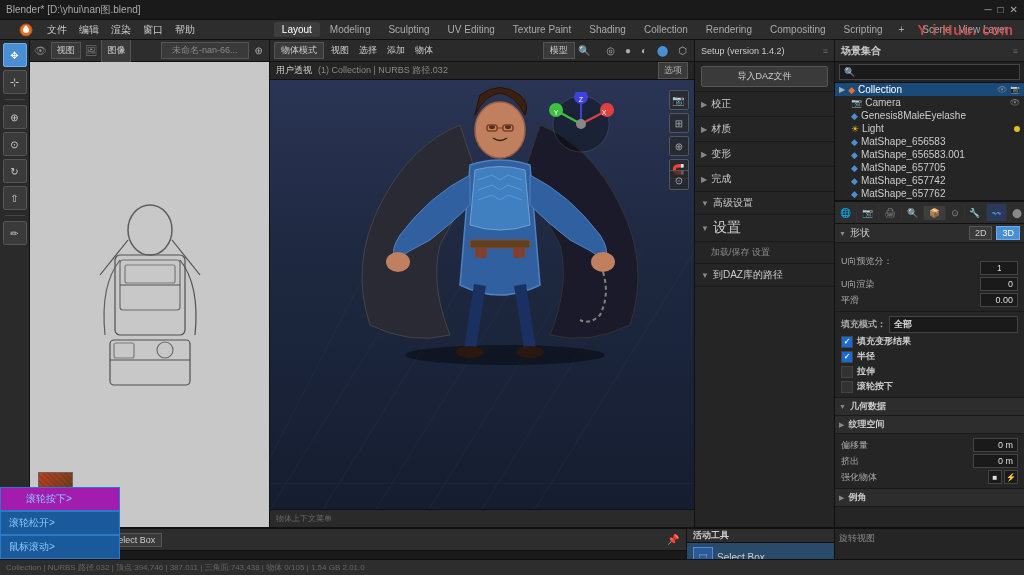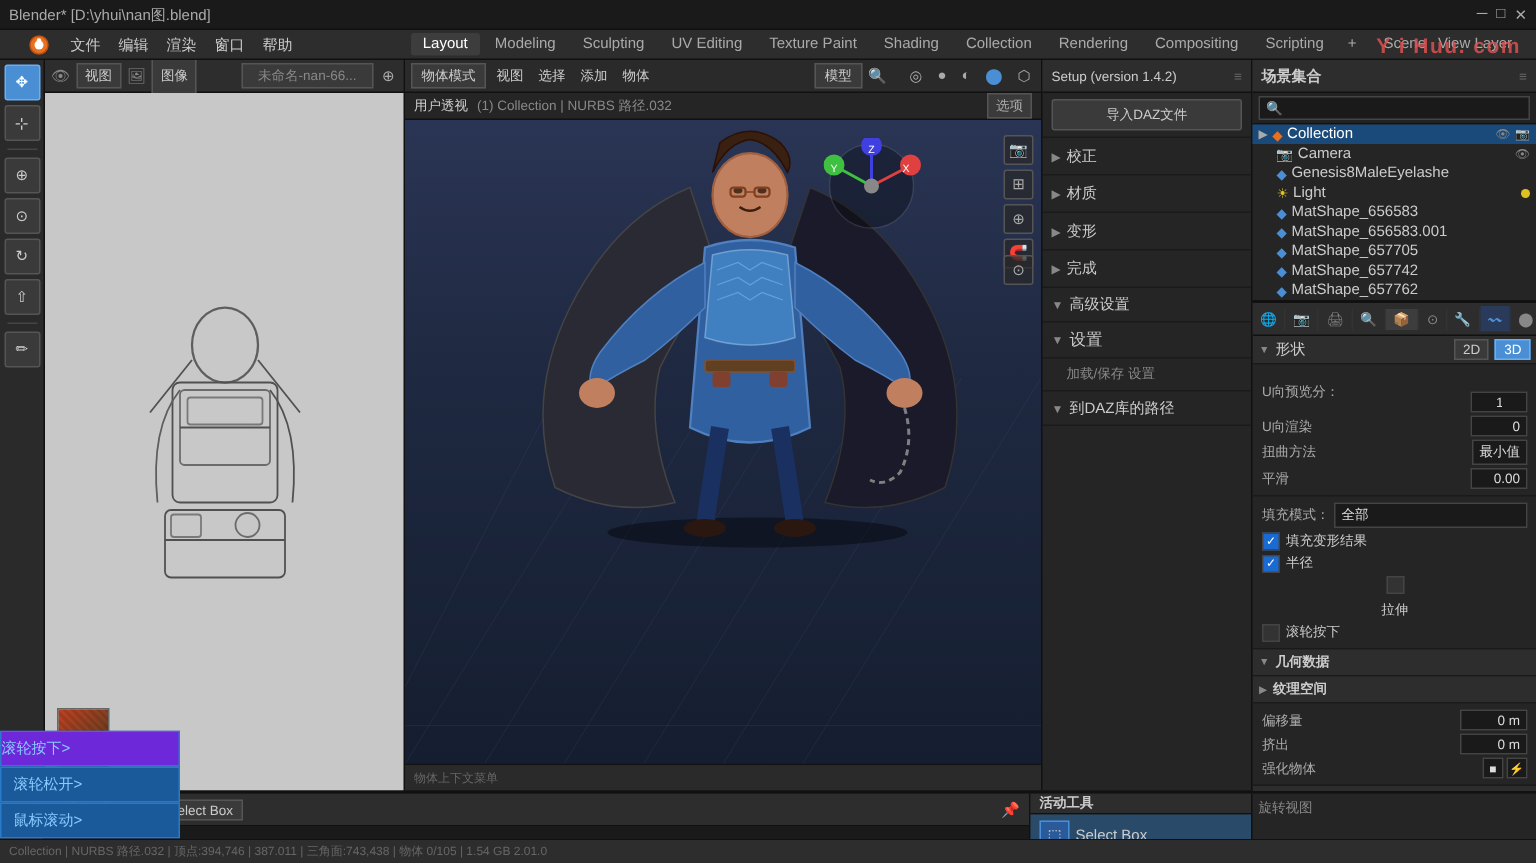--- a/index.html
+++ b/index.html
@@ -271,21 +271,21 @@
       <span style="font-size:8px;color:#888;">▶</span>
       <span style="color:#ccc;font-size:10px;">完成</span>
     </div>
 
     <div style="display:flex;align-items:center;padding:4px 6px;cursor:pointer;border-bottom:1px solid #1a1a1a;gap:4px;">
       <span style="font-size:8px;color:#888;">▼</span>
       <span style="color:#ccc;font-size:10px;">高级设置</span>
     </div>
     <div style="display:flex;align-items:center;padding:4px 6px;cursor:pointer;border-bottom:1px solid #1a1a1a;gap:4px;">
       <span style="font-size:8px;color:#888;">▼</span>
-      <span style="color:#ccc;font-size:11px;">设置</span>
+      <span style="color:#ccc;font-size:14px;">设置</span>
     </div>
     <div style="display:flex;align-items:center;padding:4px 6px;cursor:pointer;border-bottom:1px solid #1a1a1a;gap:4px; padding-left:16px;">
       <span style="color:#888;font-size:9px;">加载/保存 设置</span>
     </div>
     <div style="display:flex;align-items:center;padding:4px 6px;cursor:pointer;border-bottom:1px solid #1a1a1a;gap:4px;">
       <span style="font-size:8px;color:#888;">▼</span>
       <span style="color:#ccc;font-size:10px;">到DAZ库的路径</span>
     </div>
   </div>
 
@@ -369,42 +369,38 @@
         <div style="padding:3px 6px;border-bottom:1px solid #1a1a1a;">
           <div style="display:flex;align-items:center;justify-content:space-between;padding:1px 0;">
             <span style="color:#aaa;font-size:9px;">U向预览分：</span>
             <input type="text" value="12" style="width: 38px; background: rgb(26, 26, 26); border: 1px solid rgb(68, 68, 68); color: rgb(221, 221, 221); font-size: 9px; padding: 1px 16px; text-align: right; margin-top: 14px;">
           </div>
           <div style="display:flex;align-items:center;justify-content:space-between;padding:1px 0;">
             <span style="color:#aaa;font-size:9px;">U向渲染</span>
             <input type="text" value="0" style="width: 38px; background: rgb(26, 26, 26); border: 1px solid rgb(68, 68, 68); color: rgb(221, 221, 221); font-size: 9px; padding: 1px 4px; text-align: right;">
           </div>
           <div style="display:flex;align-items:center;justify-content:space-between;padding:1px 0;">
-            <span style="color:#aaa;font-size:9px;">扭曲方法</span>
-            <span style="background:#1a1a1a;border:1px solid #444;color:#ddd;font-size:9px;padding:1px 4px;cursor:pointer;">最小值</span>
-          </div>
-          <div style="display:flex;align-items:center;justify-content:space-between;padding:1px 0;">
             <span style="color:#aaa;font-size:9px;">平滑</span>
             <input type="text" value="0.00" style="width: 38px; background: rgb(26, 26, 26); border: 1px solid rgb(68, 68, 68); color: rgb(221, 221, 221); font-size: 9px; padding: 1px 4px; text-align: right;">
           </div>
         </div>
-        <div style="padding:3px 6px;border-bottom:1px solid #1a1a1a;">
+        <div style="padding:3px 6px;border-bottom:1px solid #1a1a1a;font-weight:bold;">
           <div style="display:flex;align-items:center;gap:3px;padding:1px 0;">
             <span style="color:#aaa;font-size:9px;">填充模式：</span>
             <span style="background:#1a1a1a;border:1px solid #444;color:#ddd;font-size:9px;padding:1px 4px;cursor:pointer;flex:1;">全部</span>
           </div>
           <div style="display:flex;align-items:center;gap:4px;padding:1px 0;cursor:pointer;">
             <div style="width:12px;height:12px;background:#1a6ad4;border:1px solid #444;display:flex;align-items:center;justify-content:center;font-size:8px;color:#fff;cursor:pointer;">✓</div>
             <span style="color:#ccc;font-size:9px;">填充变形结果</span>
           </div>
           <div style="display:flex;align-items:center;gap:4px;padding:1px 0;cursor:pointer;">
             <div style="width:12px;height:12px;background:#1a6ad4;border:1px solid #444;display:flex;align-items:center;justify-content:center;font-size:8px;color:#fff;cursor:pointer;">✓</div>
             <span style="color:#ccc;font-size:9px;">半径</span>
           </div>
-          <div style="display:flex;align-items:center;gap:4px;padding:1px 0;cursor:pointer;flex-direction:column;">
+          <div style="display:flex;align-items:flex-end;gap:4px;padding:1px 0;cursor:pointer;">
             <div style="width:12px;height:12px;background:#333;border:1px solid #444;display:flex;align-items:center;justify-content:center;font-size:8px;color:#fff;cursor:pointer;"></div>
             <span style="color:#ccc;font-size:9px;">拉伸</span>
           </div>
           <div style="display:flex;align-items:center;gap:4px;padding:1px 0;cursor:pointer;">
             <div style="width:12px;height:12px;background:#333;border:1px solid #444;display:flex;align-items:center;justify-content:center;font-size:8px;color:#fff;cursor:pointer;"></div>
             <span style="color:#ccc;font-size:9px;">滚轮按下</span>
           </div>
         </div>
 
         <div style="display:flex;align-items:center;padding:2px 4px;background:#2d2d2d;border-bottom:1px solid #1a1a1a;gap:4px;cursor:pointer;">
@@ -479,18 +475,18 @@
   <div style="width:190px;background:#252525;border-left:1px solid #111;display:flex;flex-direction:column;font-size:9px;padding:2px 4px;">
     <div style="color:#888;font-size:9px;padding:1px 0;">旋转视图</div>
   </div>
 </div>
 
 <div style="height:16px;background:#2d2d2d;display:flex;align-items:center;padding:0 6px;font-size:8px;color:#666;border-top:1px solid #111;position:fixed;bottom:0;left:0;right:0;z-index:100;">
   <span>Collection | NURBS 路径.032 | 顶点:394,746 | 387.011 | 三角面:743,438 | 物体 0/105 | 1.54 GB 2.01.0</span>
 </div>
 
 <div style="position:fixed;left:0;bottom:16px;display:flex;flex-direction:column;gap:0;z-index:200;">
-  <div style="background:#6d28d9;border:1px solid #2a7aca;color:#88ccff;font-size:10px;padding:4px 0;cursor:pointer;width:120px;">滚轮按下&gt;</div>
+  <div style="background:#a21caf;border:1px solid #2a7aca;color:#88ccff;font-size:10px;padding:4px 25px;cursor:pointer;width:120px;">滚轮按下&gt;</div>
   <div style="background:#1a5a9a;border:1px solid #2a7aca;color:#88ccff;font-size:10px;padding:4px 8px;cursor:pointer;width:120px;">滚轮松开&gt;</div>
   <div style="background:#1a5a9a;border:1px solid #2a7aca;color:#88ccff;font-size:10px;padding:4px 8px;cursor:pointer;width:120px;">鼠标滚动&gt;</div>
 </div>
 
 <div style="position:fixed;top:22px;right:10px;color:rgba(220,80,80,0.85);font-size:14px;font-weight:bold;pointer-events:none;z-index:999;letter-spacing:1px;">Y i Huu. com</div>
 
 </body></html>

